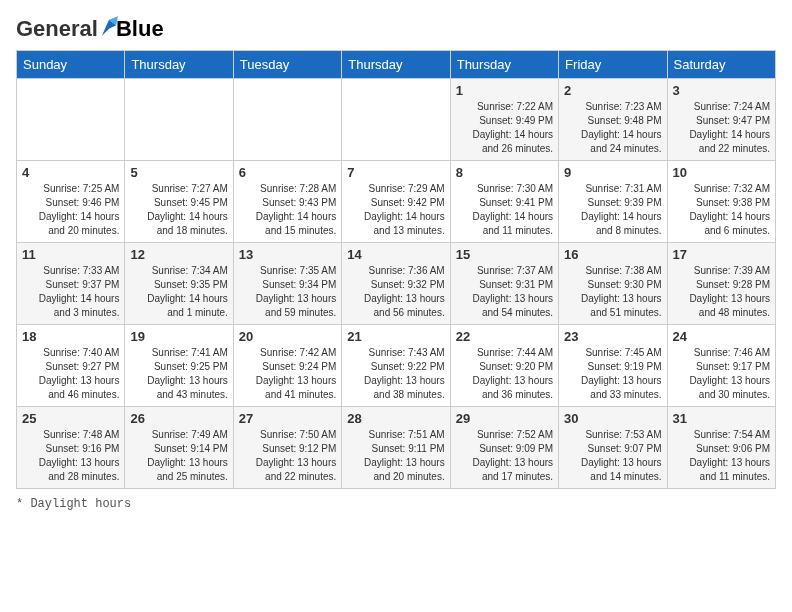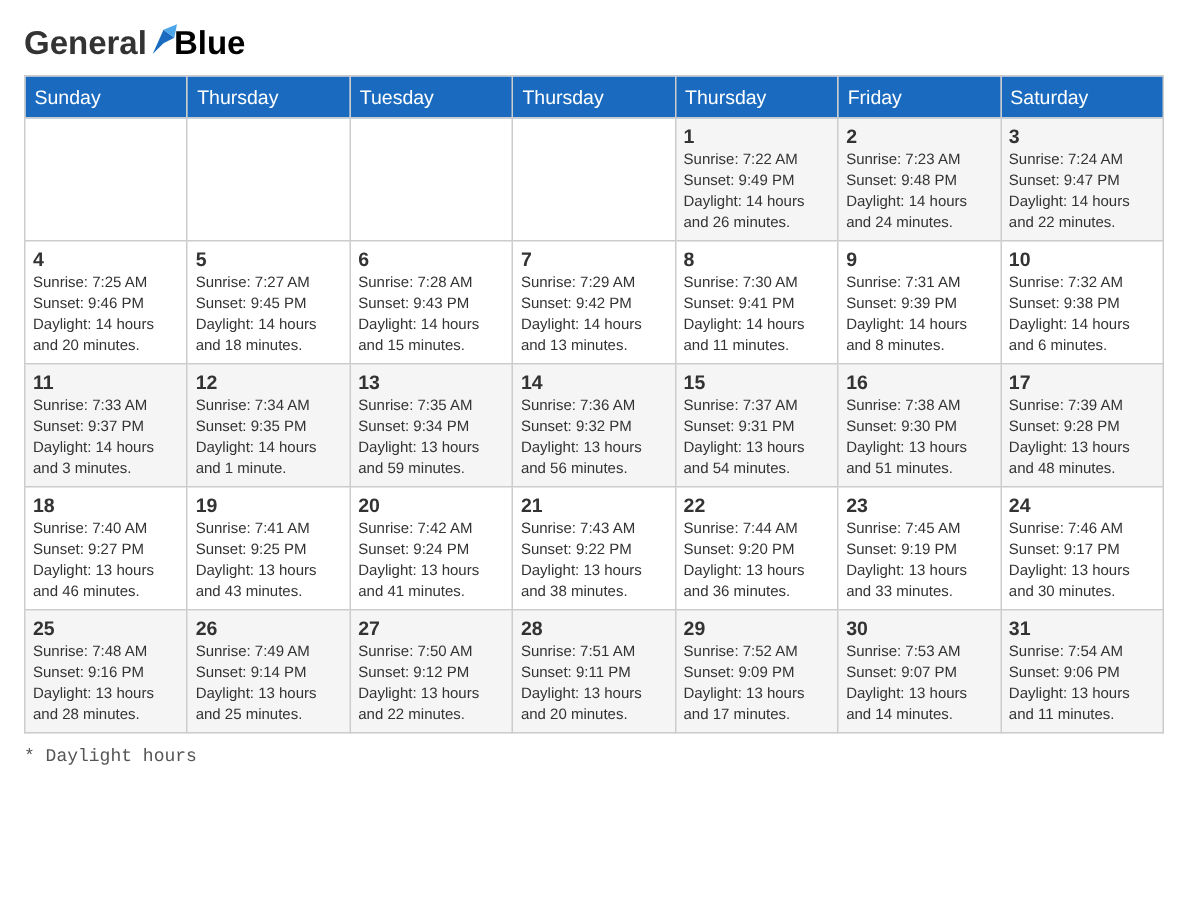--- a/index.html
+++ b/index.html
@@ -82,20 +82,21 @@
       font-size: 13px;
       font-weight: bold;
       color: #333;
       display: block;
       margin-bottom: 2px;
     }
     .day-info {
       font-size: 10px;
       color: #333;
       line-height: 1.4;
+      text-align: right;
     }
     .empty-cell {
       background: #fff !important;
     }
     .footer-note {
       margin-top: 8px;
       font-size: 12px;
       color: #555;
       text-align: left;
       font-family: Liberation Mono, monospace;

